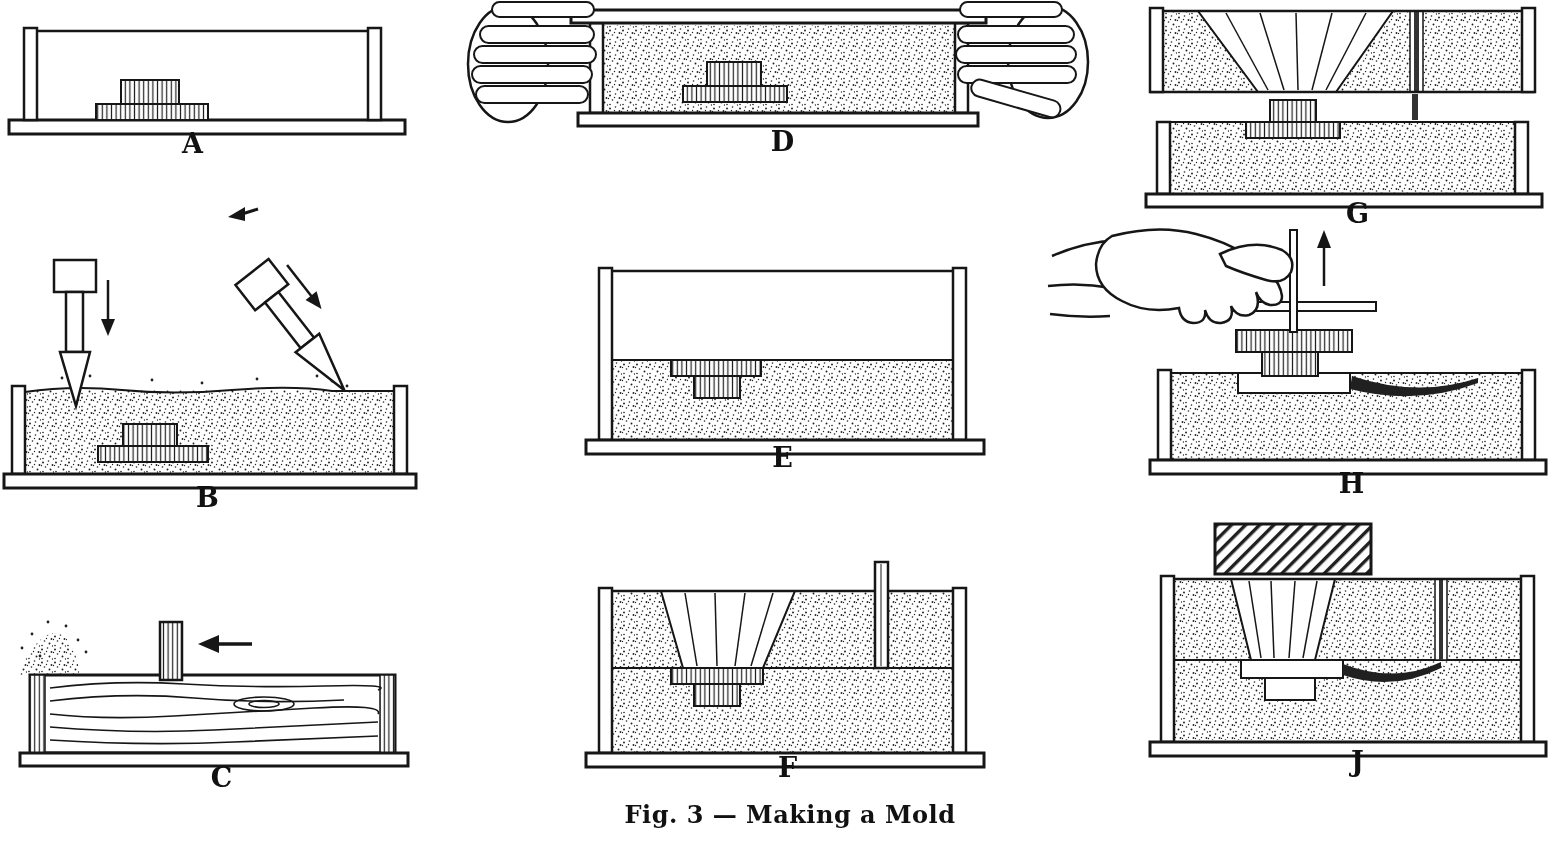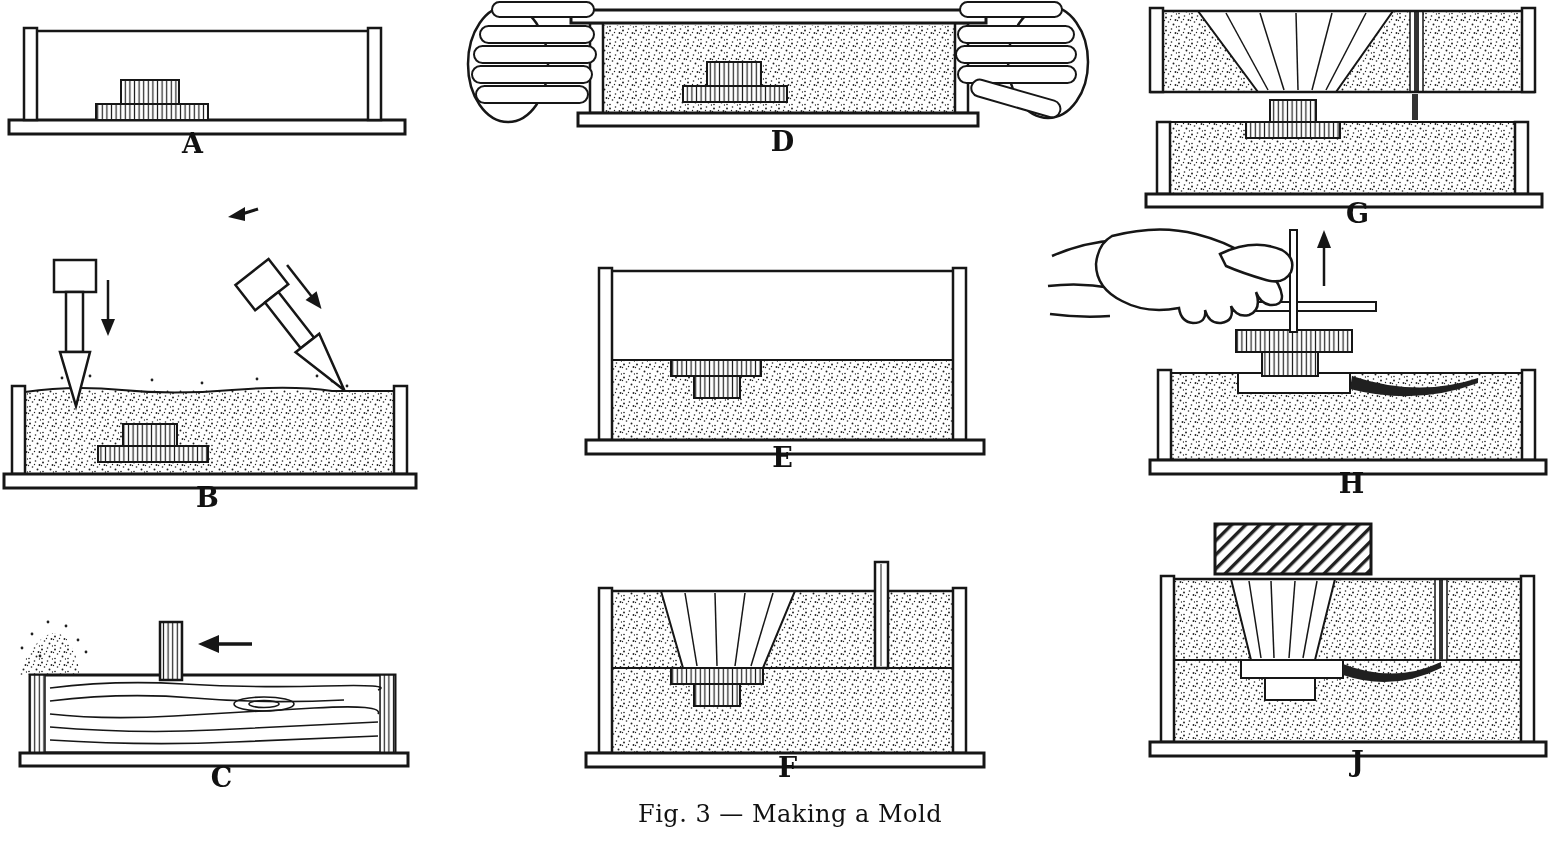--- a/index.html
+++ b/index.html
@@ -2,21 +2,21 @@
 <html><head>
 <meta charset="utf-8">
 <style>
   html,body{margin:0;padding:0;background:#ffffff}
   .page{position:relative;width:1548px;height:845px;background:#ffffff;overflow:hidden;
         font-family:"DejaVu Serif", serif;}
   .art{position:absolute;left:0;top:0}
   .plabel{position:absolute;transform:translateX(-50%);font-weight:bold;font-size:27px;
           color:#111;letter-spacing:1px;line-height:1;}
   .caption{position:absolute;left:490px;top:800px;width:600px;text-align:center;
-           font-weight:normal;font-size:24px;color:#111;letter-spacing:0.5px;}
+           font-weight:bold;font-size:24px;color:#111;letter-spacing:0.5px;}
 </style>
 </head>
 <body>
 
 <div class="page">
 
 <svg class="art" width="1548" height="845" viewBox="0 0 1548 845">
 <defs>
   <pattern id="sand" width="13" height="13" patternUnits="userSpaceOnUse">
     <rect width="13" height="13" fill="#ffffff"></rect>

